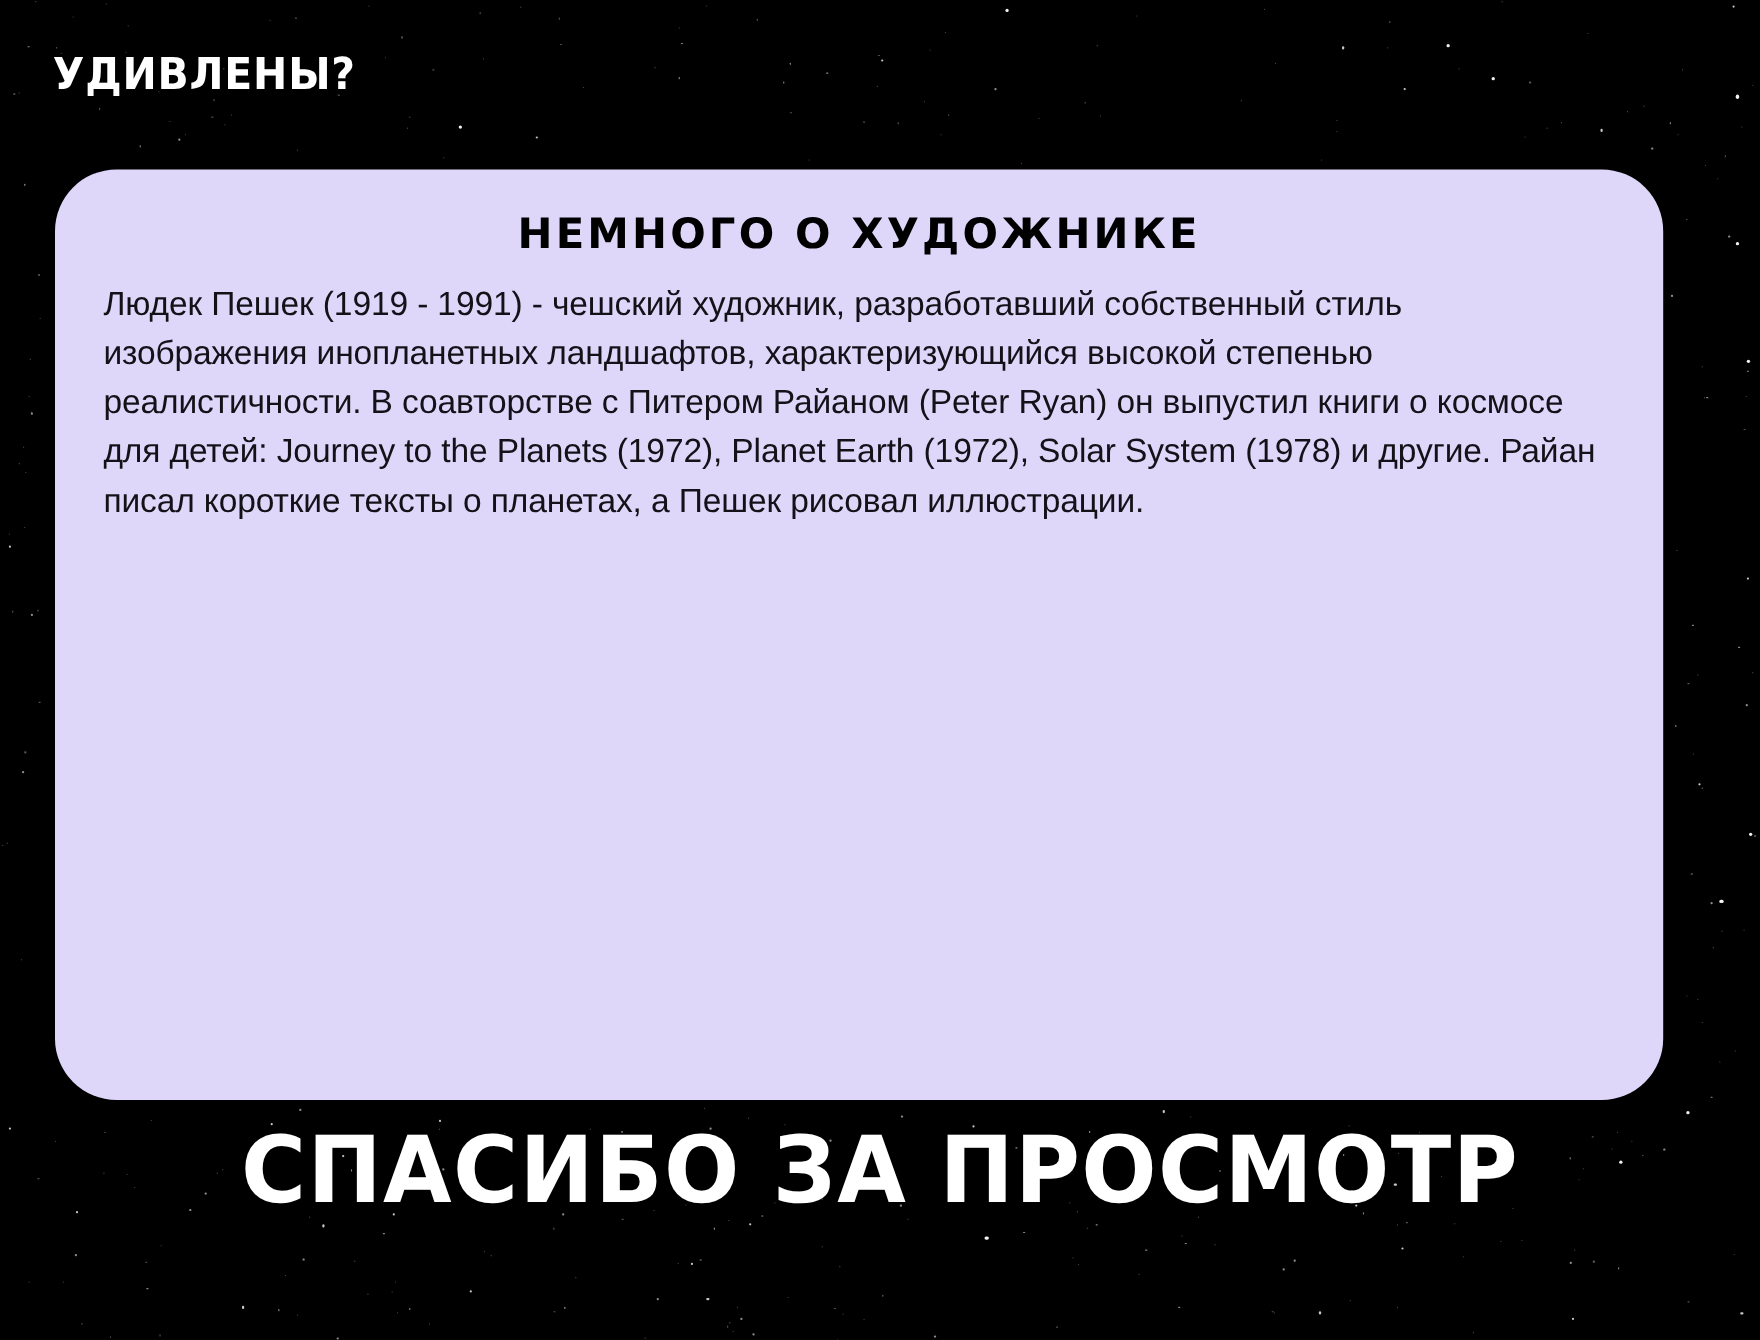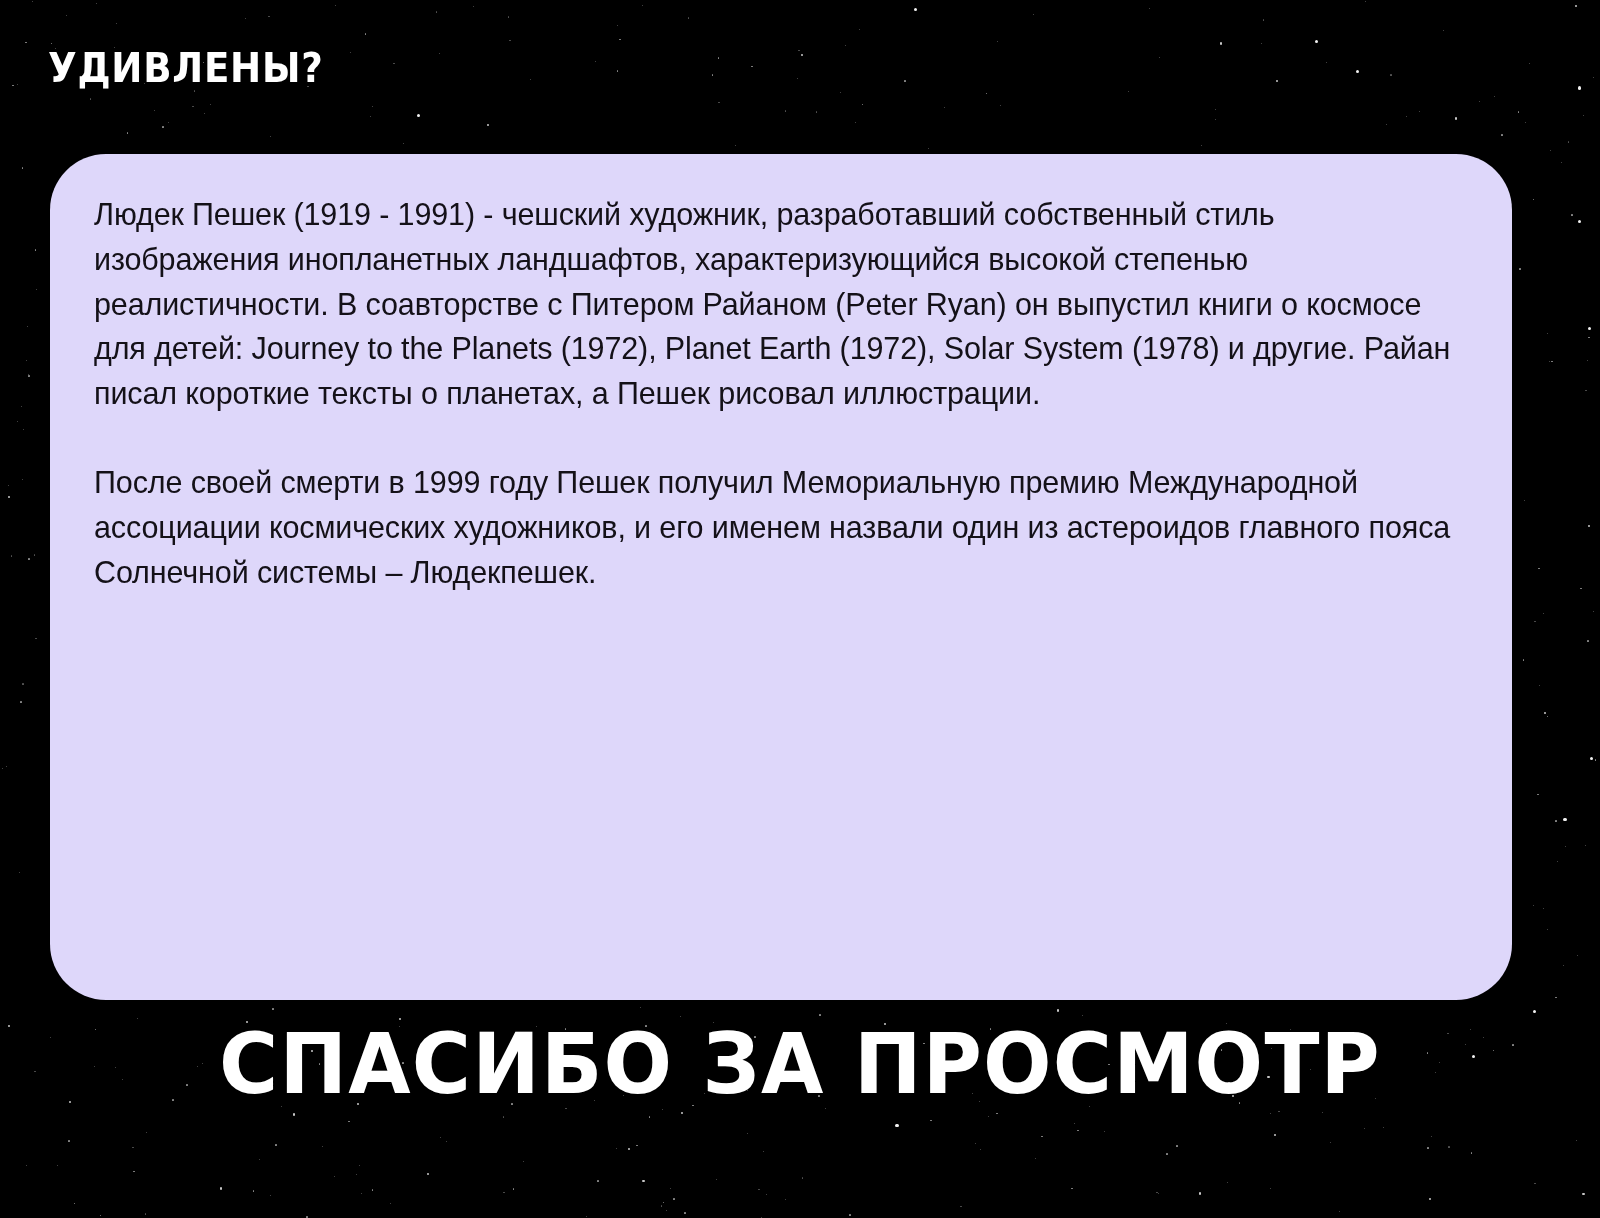--- a/index.html
+++ b/index.html
@@ -451,22 +451,22 @@
       <span class="star" style="left: 1587.9px; top: 525px; width: 2.3px; height: 2.3px; opacity: 0.78;"></span>
       <span class="star" style="left: 1405.9px; top: 115.9px; width: 1.2px; height: 1.2px; opacity: 0.33;"></span>
       <span class="star" style="left: 1427.2px; top: 1147.1px; width: 1.7px; height: 1.7px; opacity: 0.55;"></span>
       <span class="star" style="left: 509.4px; top: 39.8px; width: 1.2px; height: 1.2px; opacity: 0.33;"></span>
       <span class="star" style="left: 586px; top: 1216.2px; width: 1.2px; height: 1.2px; opacity: 0.33;"></span>
     </div>
 
   <div class="kicker">УДИВЛЕНЫ?</div>
 
   <div class="card">
+    <div class="card-title">НЕМНОГО О ХУДОЖНИКЕ</div>
 
     <div class="card-body">
       <p>Людек Пешек (1919 - 1991) - чешский художник, разработавший собственный стиль изображения инопланетных ландшафтов, характеризующийся высокой степенью реалистичности. В соавторстве с Питером Райаном (Peter Ryan) он выпустил книги о космосе для детей: Journey to the Planets (1972), Planet Earth (1972), Solar System (1978) и другие. Райан писал короткие тексты о планетах, а Пешек рисовал иллюстрации.</p>
-      <p class="spaced">После своей смерти в 1999 году Пешек получил Мемориальную премию Международной ассоциации космических художников, и его именем назвали один из астероидов главного пояса Солнечной системы – Людекпешек.</p>
     </div>
   </div>
 
   <div class="footer">СПАСИБО ЗА ПРОСМОТР</div>
 
 </div>
 
 </body></html>

